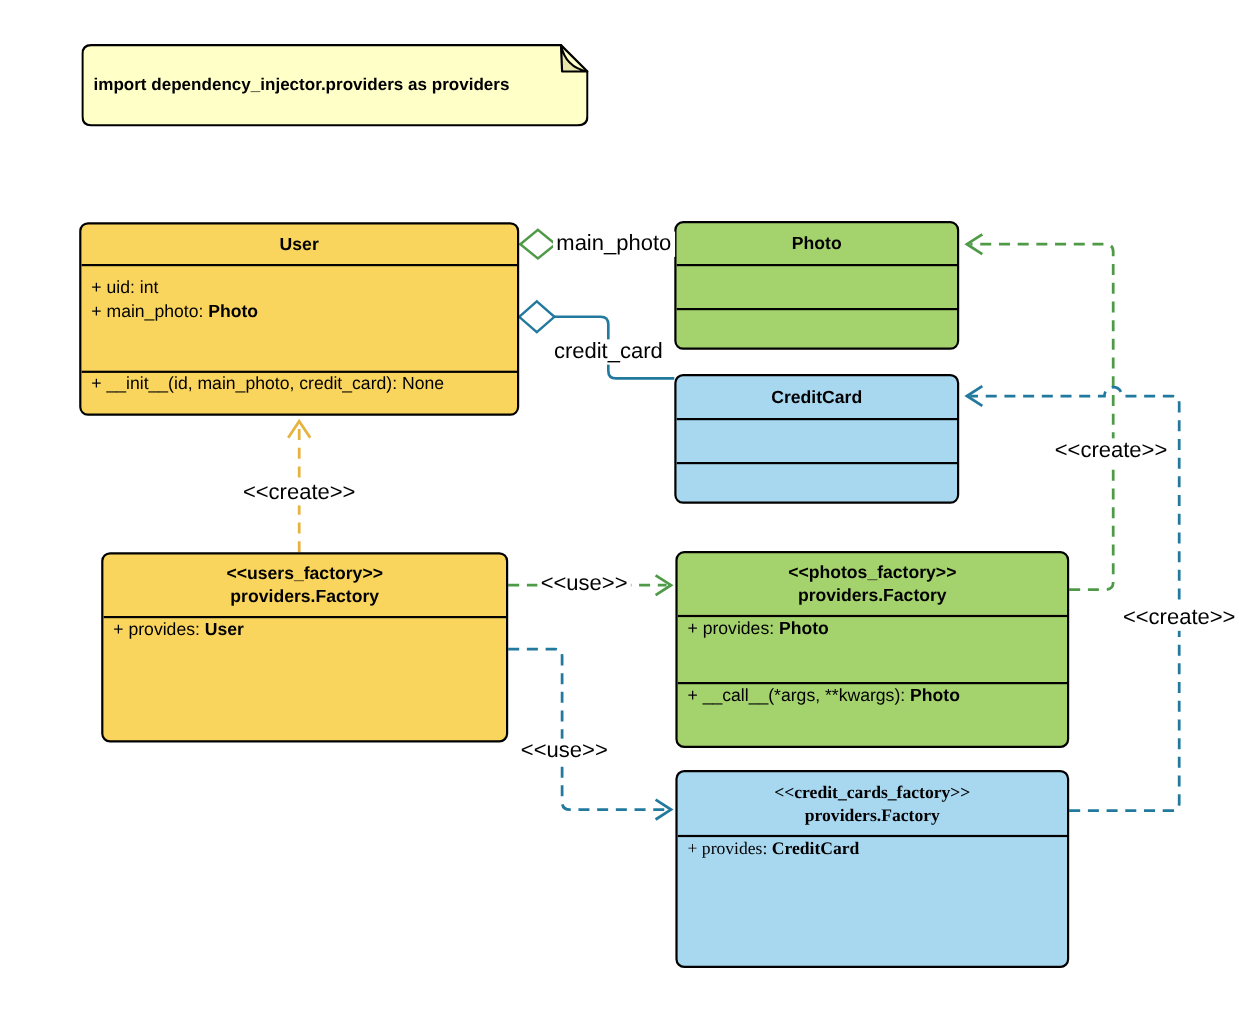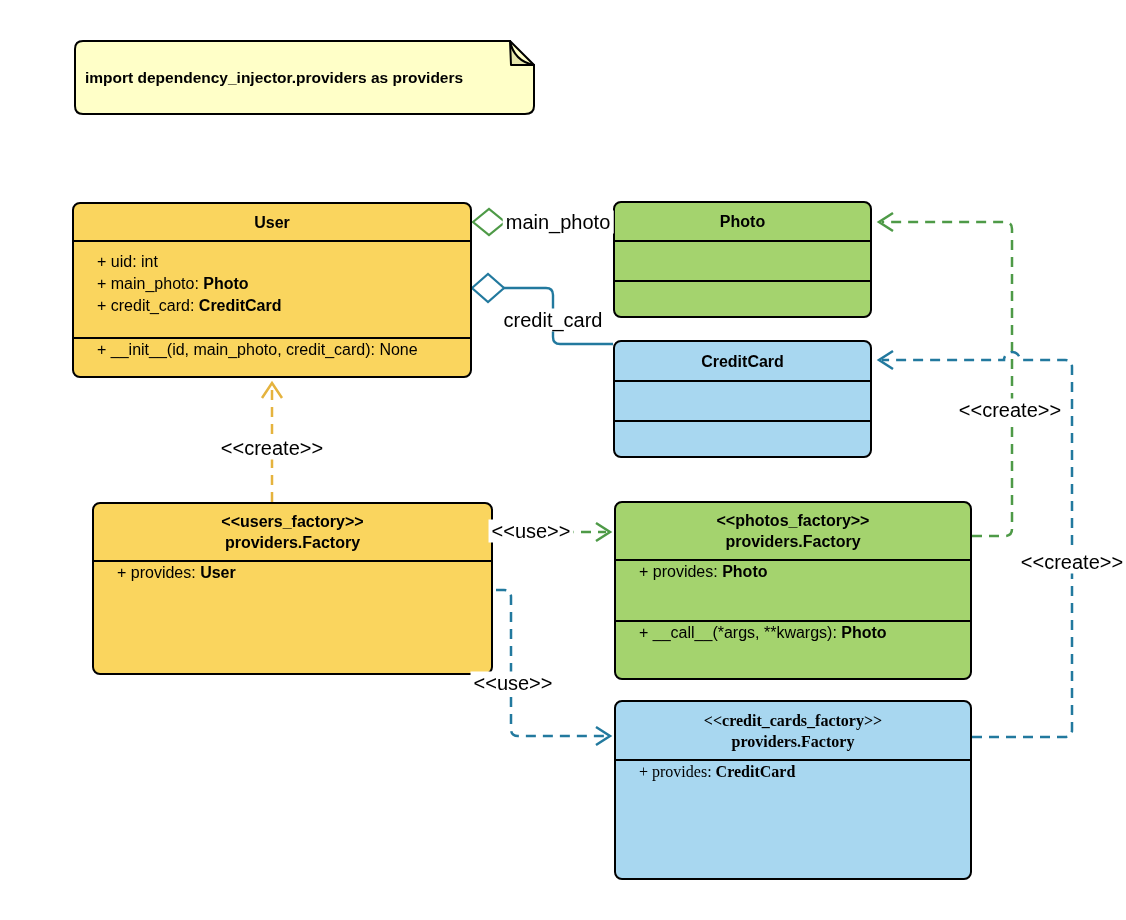--- a/index.html
+++ b/index.html
@@ -13,21 +13,21 @@
     position: absolute; border: 2px solid var(--border, #000);
     border-radius: 8px; overflow: hidden; color: #000;
   }
   .fill-yellow { background: var(--yellow-fill, #fad55e); }
   .fill-green  { background: var(--green-fill, #a4d36e); }
   .fill-blue   { background: var(--blue-fill, #a8d7f0); }
   .uml-title {
     display: flex; flex-direction: column; justify-content: center; align-items: center;
     font-weight: bold; font-size: 16px; line-height: 21px; text-align: center;
   }
-  .uml-section { border-top: 2px solid var(--border, #000); padding: 9px 23px; font-size: 16px; }
+  .uml-section { border-top: 2px solid var(--border, #000); padding: 9px 9px; font-size: 16px; }
   .uml-section.vcenter { display: flex; flex-direction: column; padding-top: 0; padding-bottom: 0; }
   .uml-row { line-height: 22px; white-space: nowrap; }
   .uml-row .tname { font-weight: bold; }
   
   .note-wrap { position: absolute; left: 42px; top: 40px; width: 461px; height: 75px; }
   .note-svg { position: absolute; left: 0; top: 0; }
   .note-text {
     position: absolute; left: 11px; top: 0; height: 100%;
     display: flex; align-items: center;
     font-weight: bold; font-size: 15.5px; white-space: nowrap; color: #000;
@@ -84,40 +84,39 @@
       <path d="M 436 1 Q 440 21 460 25 L 437 25 Z" style="fill: var(--note-fold, #e6e6ab); stroke: var(--border, #000); stroke-width: 2; stroke-linejoin: round;"></path>
     </svg>
     <div class="note-text">import dependency_injector.providers as providers</div>
   </div>
 
   <div class="uml-class fill-yellow" style="left:40px; top:202px; width:400px; height:176px;">
     <div class="uml-title" style="height:36px">User</div>
     <div class="uml-section" style="height:97px">
       <div class="uml-row"><span>+ uid: int</span><span class="tname"></span></div>
       <div class="uml-row"><span>+ main_photo: </span><span class="tname">Photo</span></div>
-      <div class="uml-row"><span>+ credit_card: </span><span class="tname">CreditCard</span></div>
     </div>
     <div class="uml-section vcenter" style="height:43px">
       <div class="uml-row"><span>+ __init__(id, main_photo, credit_card): None</span><span class="tname"></span></div>
     </div>
   </div>
 
   <div class="uml-class fill-green" style="left:581px; top:201px; width:259px; height:117px;">
     <div class="uml-title" style="height:37px">Photo</div>
     <div class="uml-section" style="height:40px"></div>
     <div class="uml-section" style="height:40px"></div>
   </div>
 
   <div class="uml-class fill-blue" style="left:581px; top:340px; width:259px; height:118px;">
     <div class="uml-title" style="height:38px">CreditCard</div>
     <div class="uml-section" style="height:40px"></div>
     <div class="uml-section" style="height:40px"></div>
   </div>
 
-  <div class="uml-class fill-yellow" style="left:60px; top:502px; width:401px; height:173px;">
+  <div class="uml-class fill-yellow" style="left:60px; top:502px; width:370px; height:173px;">
     <div class="uml-title" style="height:56px">
       <span>&lt;&lt;users_factory&gt;&gt;</span>
       <span>providers.Factory</span>
     </div>
     <div class="uml-section vcenter" style="height:60px">
       <div class="uml-row"><span>+ provides: </span><span class="tname">User</span></div>
     </div>
   </div>
 
   <div class="uml-class fill-green" style="left:582px; top:501px; width:358px; height:179px;">

